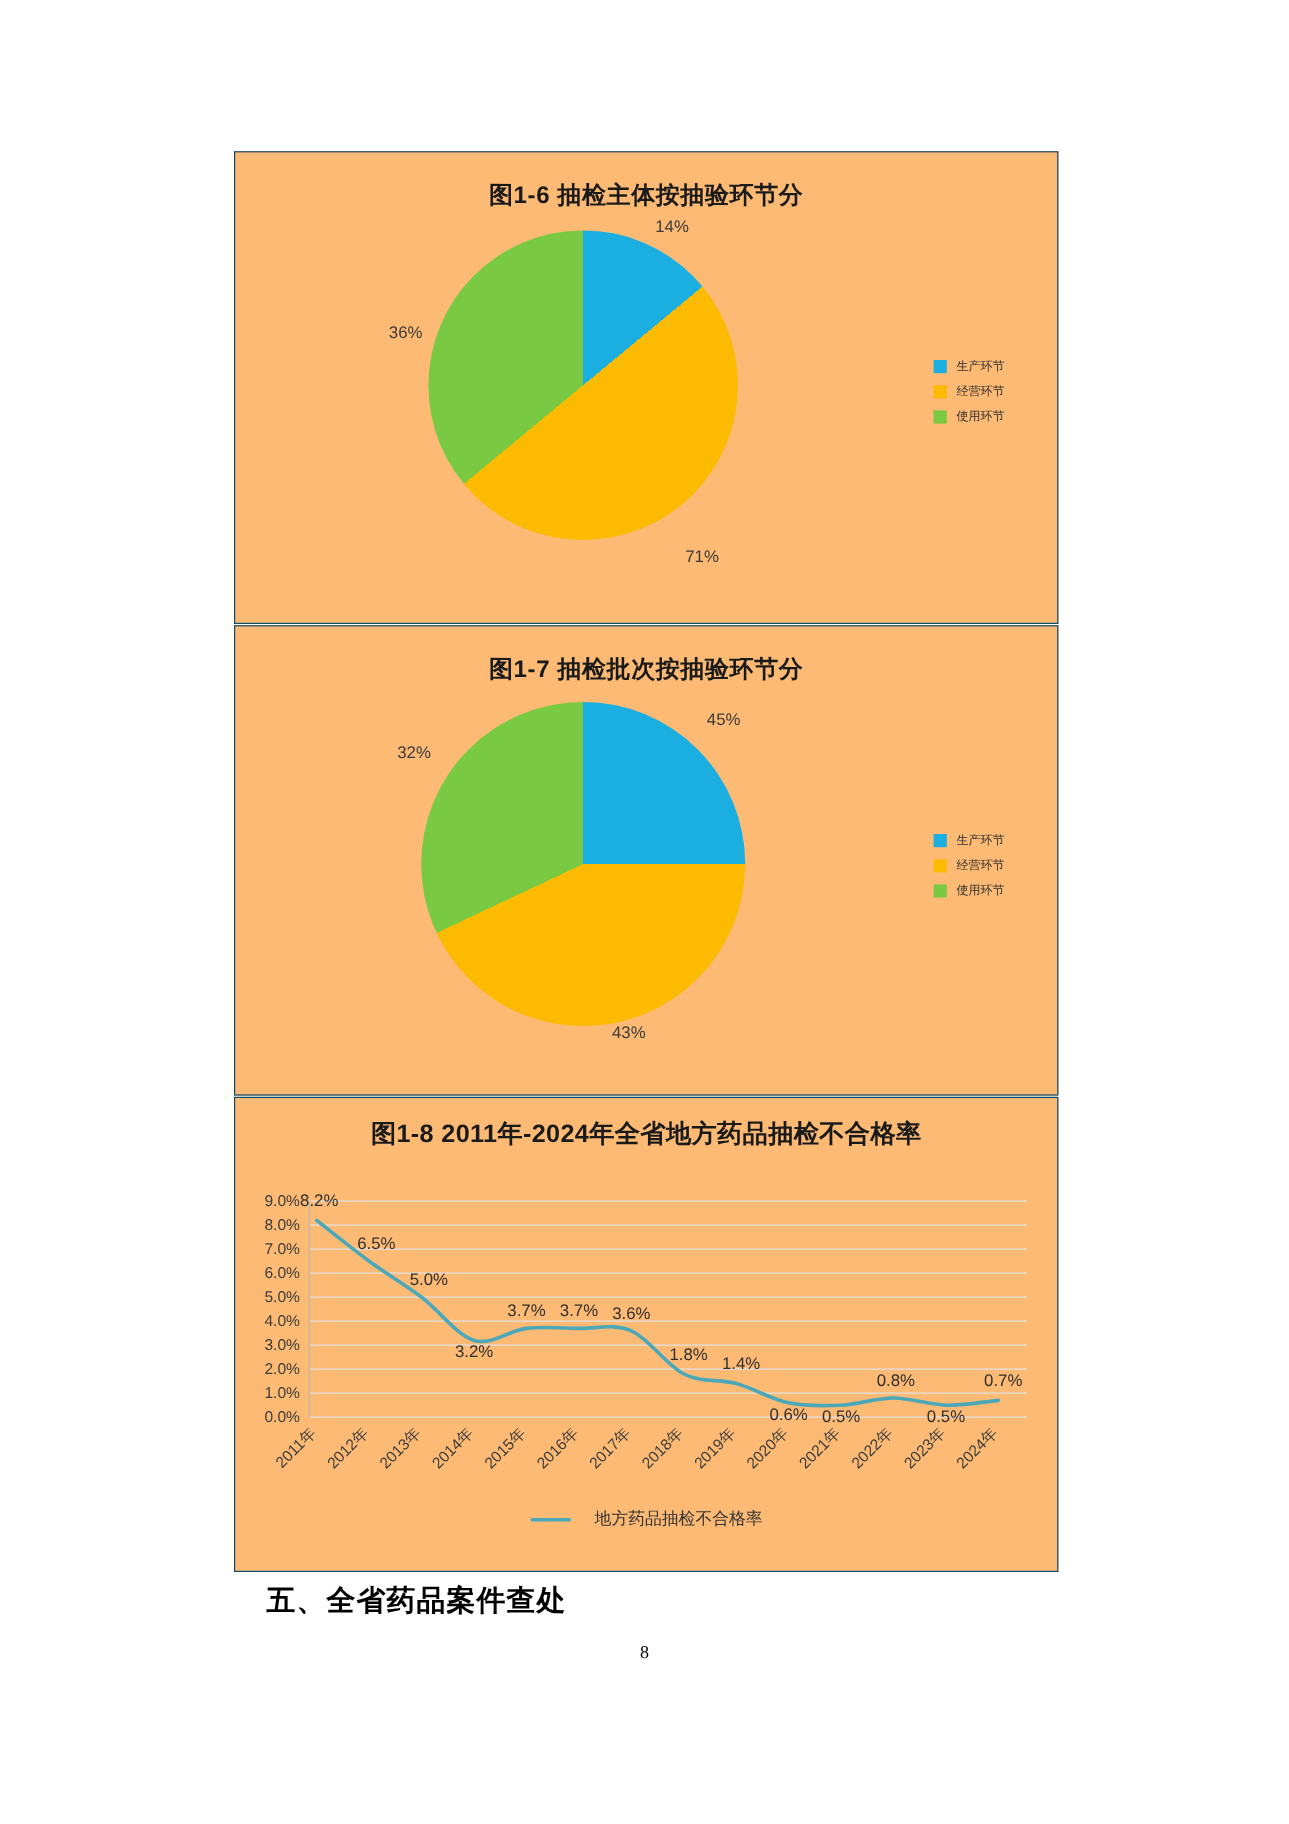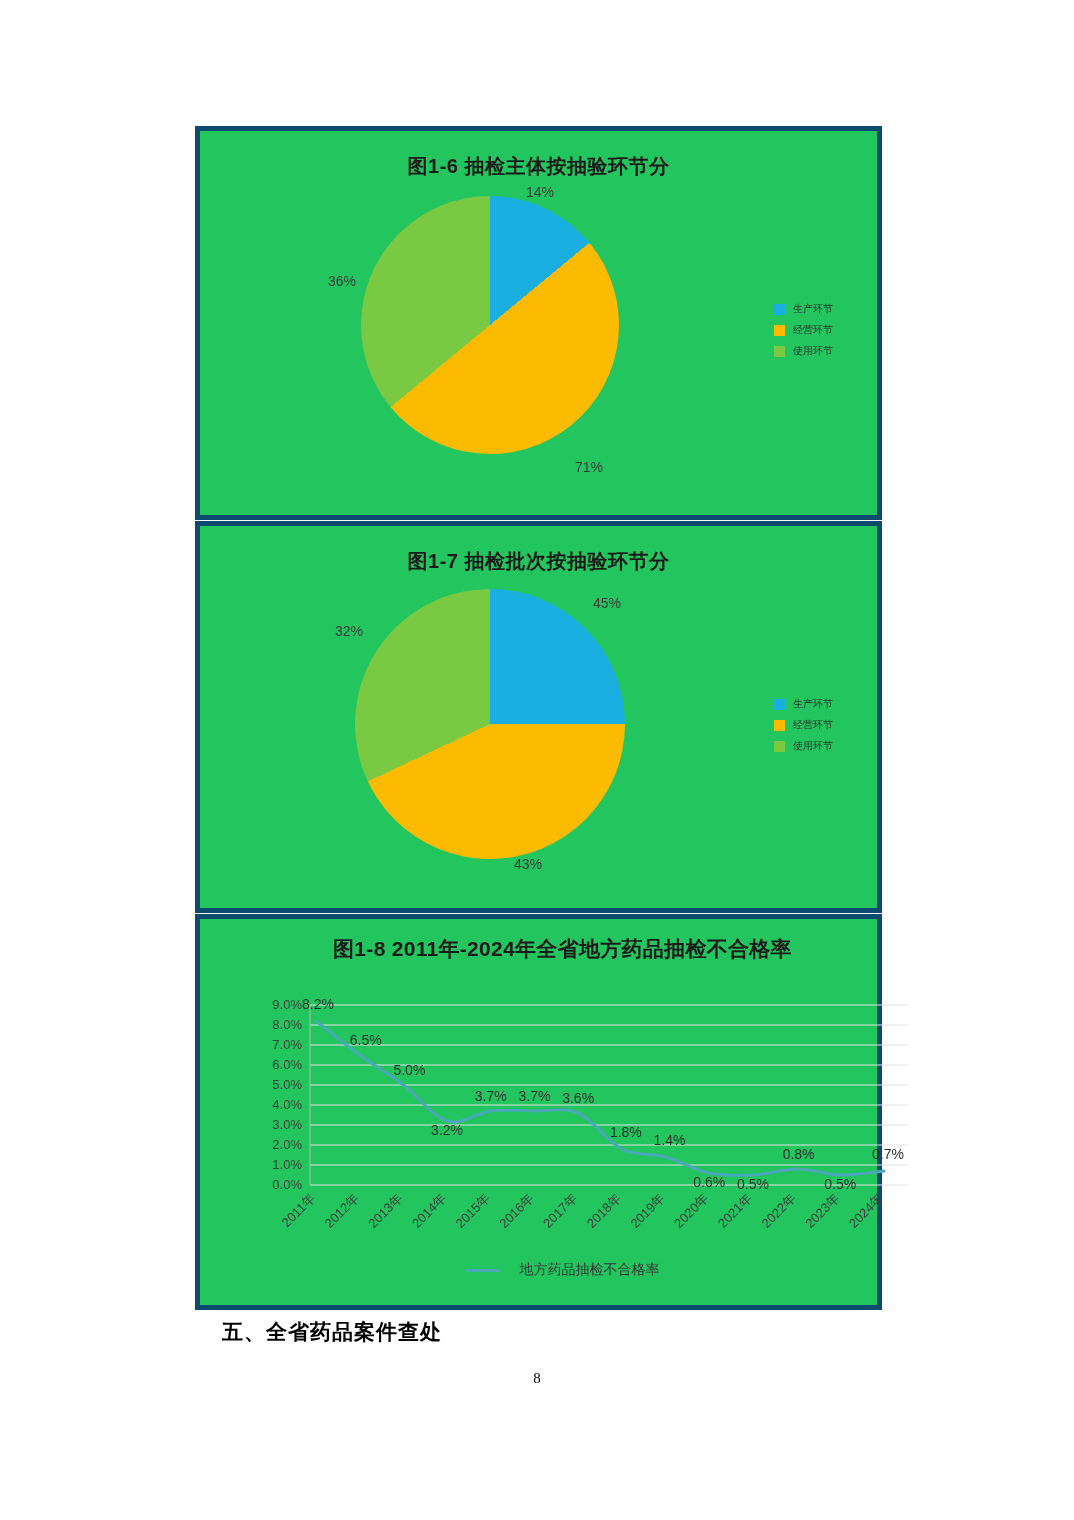--- a/index.html
+++ b/index.html
@@ -16,27 +16,27 @@
   }
   .page {
     position: absolute;
     inset: 0;
     background: #fff;
   }
 
   
   .panel {
     position: absolute;
-    background: #22c55e;
-    border: 5px solid #0c4a6e;
+    background: #fdba74;
+    border: 1px solid #0c4a6e;
     box-sizing: border-box;
   }
   #panel-1-6 { left: 195px; top: 126px; width: 687px; height: 394px; }
   #panel-1-7 { left: 195px; top: 521px; width: 687px; height: 392px; }
-  #panel-1-8 { left: 195px; top: 914px; width: 687px; height: 396px; padding-left: 48px; }
+  #panel-1-8 { left: 195px; top: 914px; width: 687px; height: 396px; }
 
   .chart-title {
     text-align: center;
     font-weight: bold;
     color: #1a1a1a;
     font-family: "Liberation Sans", sans-serif;
   }
   #panel-1-6 .chart-title,
   #panel-1-7 .chart-title {
     font-size: 20px;
@@ -67,21 +67,21 @@
     width: 270px; height: 270px;
     left: 155px; top: 14px;
   }
   .pie-label {
     position: absolute;
     font-size: 14px;
     color: #3a3a3a;
     white-space: nowrap;
   }
   
-  #lbl16-0 { left: 326px; top: 4px; }
+  #lbl16-0 { left: 350px; top: 4px; }
   #lbl16-1 { left: 375px; top: 279px; }
   #lbl16-2 { left: 128px; top: 93px; }
   
   #lbl17-0 { left: 393px; top: 20px; }
   #lbl17-1 { left: 314px; top: 281px; }
   #lbl17-2 { left: 135px; top: 48px; }
 
   .legend {
     position: absolute;
     right: 44px;
@@ -131,21 +131,21 @@
     background: #4aa8b8;
     margin-right: 8px;
     border-radius: 2px;
   }
 
   
   #section-heading {
     position: absolute;
     left: 222px;
     top: 1318px;
-    font-size: 21px;
+    font-size: 24px;
     font-weight: bold;
     color: #000;
     font-family: "Liberation Sans", sans-serif;
     letter-spacing: 1px;
   }
   #page-number {
     position: absolute;
     left: 0;
     right: 0;
     top: 1370px;

